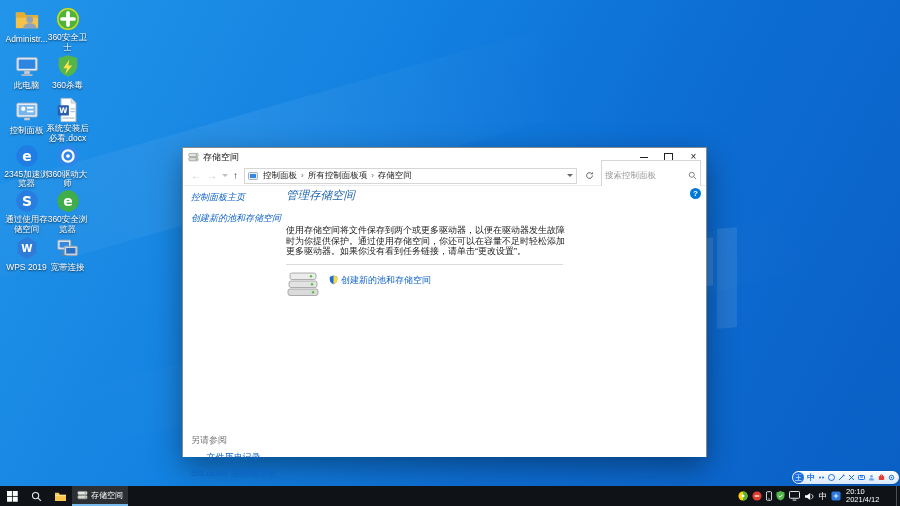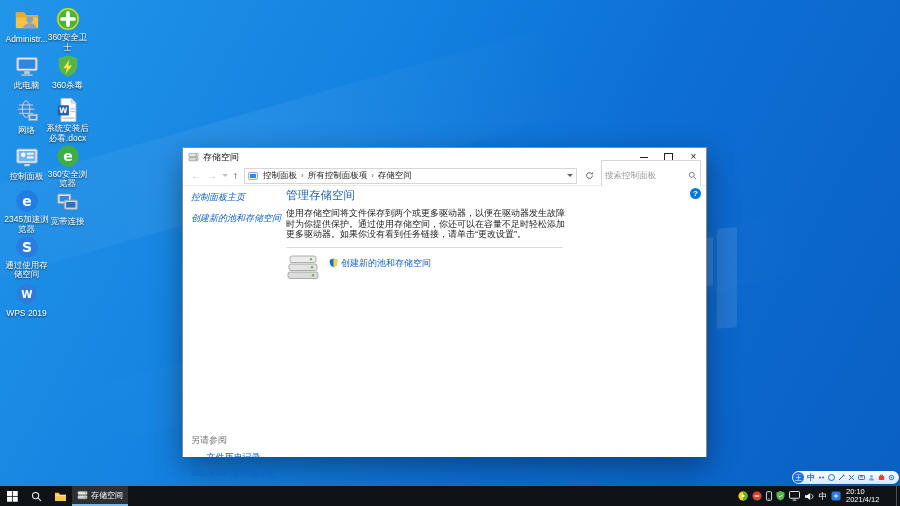--- a/index.html
+++ b/index.html
@@ -61,21 +61,21 @@
   .refresh-btn{width:16px;height:14px;display:flex;align-items:center;justify-content:center;border:1px solid transparent;}
   .searchbox{width:92px;height:14px;border:1px solid #d6d6d6;display:flex;align-items:center;padding:8px 3px;margin-left:3px;background:#fff;}
   .search-ph{font-size:8.5px;color:#9a9a9a;flex:1;white-space:nowrap;overflow:hidden;}
   
   .winbody{position:relative;height:271px;background:#fff;}
   .help-btn{position:absolute;top:2px;right:5px;width:11px;height:11px;border-radius:50%;
     background:#0078d7;color:#fff;font-size:8px;font-weight:bold;display:flex;align-items:center;justify-content:center;}
   .sidebar{position:absolute;left:8px;top:6px;width:92px;}
   .side-link{font-size:9px;line-height:11px;color:#0f62c5;margin-bottom:10px;cursor:pointer;font-style:italic;}
   .main{position:absolute;left:103px;top:2px;width:290px;}
-  .main-heading{font-size:11.5px;color:#2166ac;margin-bottom:5px;}
+  .main-heading{font-size:11.5px;color:#2166ac;margin-bottom:22px;font-style:italic;}
   .main-desc{font-size:9px;line-height:10.5px;color:#1c1c1c;width:280px;}
   .main-sep{width:277px;border-top:1px solid #dcdcdc;margin-top:7px;}
   .create-row{margin-top:7px;display:flex;align-items:flex-start;}
   .drives-icon{width:34px;height:26px;flex:none;}
   .create-link{margin-left:9px;margin-top:2px;display:flex;align-items:center;cursor:pointer;}
   .uac-shield{width:9px;height:10px;display:flex;margin-right:3px;}
   .create-link-text{font-size:9px;color:#0f62c5;}
   .seealso{position:absolute;left:8px;top:248px;}
   .seealso-h{font-size:9px;color:#757575;margin-bottom:4px;}
   .seealso-link{font-size:9px;color:#0f62c5;margin-bottom:3px;cursor:pointer;text-align:center;}
@@ -134,32 +134,20 @@
             <rect x="5" y="7" width="18" height="10" fill="#2f86e0"></rect>
             <rect x="11" y="19.5" width="6" height="3" fill="#c3ccd8"></rect>
             <rect x="8" y="22.8" width="12" height="2" fill="#aeb9c6"></rect>
           </svg>
         </span>
         <span class="dicon-label">此电脑</span>
       </div>
       <div class="dicon">
         <span class="dicon-img">
           <svg viewBox="0 0 28 28">
-            <circle cx="13" cy="12" r="9" fill="#3488dd"></circle>
-            <ellipse cx="13" cy="12" rx="4" ry="9" fill="none" stroke="#cfe4f7" stroke-width=".9"></ellipse>
-            <path d="M4 12h18M5.5 7.5h15M5.5 16.5h15" stroke="#cfe4f7" stroke-width=".9" fill="none"></path>
-            <rect x="16" y="17.5" width="9" height="6.5" fill="#dfe7f0" stroke="#9fb0c4"></rect>
-            <rect x="17.5" y="19" width="6" height="3.5" fill="#2f86e0"></rect>
-          </svg>
-        </span>
-        <span class="dicon-label">网络</span>
-      </div>
-      <div class="dicon">
-        <span class="dicon-img">
-          <svg viewBox="0 0 28 28">
             <rect x="3" y="5.5" width="22" height="15" rx="1.5" fill="#e8eef7" stroke="#9fb0c4"></rect>
             <rect x="5" y="7.5" width="18" height="11" fill="#77b6ec"></rect>
             <circle cx="10" cy="11.5" r="2.4" fill="#fff" opacity=".95"></circle>
             <rect x="14" y="9.5" width="7" height="2" fill="#fff" opacity=".95"></rect>
             <rect x="14" y="13.5" width="7" height="2" fill="#fff" opacity=".95"></rect>
             <rect x="11" y="21.5" width="6" height="2.5" fill="#c3ccd8"></rect>
           </svg>
         </span>
         <span class="dicon-label">控制面板</span>
       </div>
@@ -217,20 +205,30 @@
             <path d="M6.5 1.5h11l5 5v20h-16z" fill="#fff" stroke="#b9c4d0"></path>
             <path d="M17.5 1.5l5 5h-5z" fill="#dfe7ef" stroke="#b9c4d0"></path>
             <rect x="3" y="9" width="12" height="11" rx="1" fill="#2a5fb0"></rect>
             <text x="9" y="17.5" font-size="8" fill="#fff" text-anchor="middle" font-weight="bold" font-family="DejaVu Sans,sans-serif">W</text>
             <rect x="16.5" y="12" width="5" height="1.4" fill="#b9c4d0"></rect>
             <rect x="16.5" y="15" width="5" height="1.4" fill="#b9c4d0"></rect>
             <rect x="8" y="22" width="13" height="1.4" fill="#b9c4d0"></rect>
           </svg>
         </span>
         <span class="dicon-label">系统安装后必看.docx</span>
+      </div>
+      <div class="dicon">
+        <span class="dicon-img">
+          <svg viewBox="0 0 28 28">
+            <path d="M9 3h10l6 6v10l-6 6H9l-6-6V9z" fill="#2f86e8"></path>
+            <circle cx="14" cy="14" r="6" fill="none" stroke="#fff" stroke-width="2.4"></circle>
+            <circle cx="14" cy="14" r="2" fill="#fff"></circle>
+          </svg>
+        </span>
+        <span class="dicon-label">360驱动大师</span>
       </div>
       <div class="dicon">
         <span class="dicon-img">
           <svg viewBox="0 0 28 28">
             <circle cx="14" cy="14" r="11.5" fill="#3fae49"></circle>
             <text x="14" y="19.5" font-size="15" fill="#fff" text-anchor="middle" font-weight="bold" font-family="DejaVu Sans,sans-serif">e</text>
           </svg>
         </span>
         <span class="dicon-label">360安全浏览器</span>
       </div>

